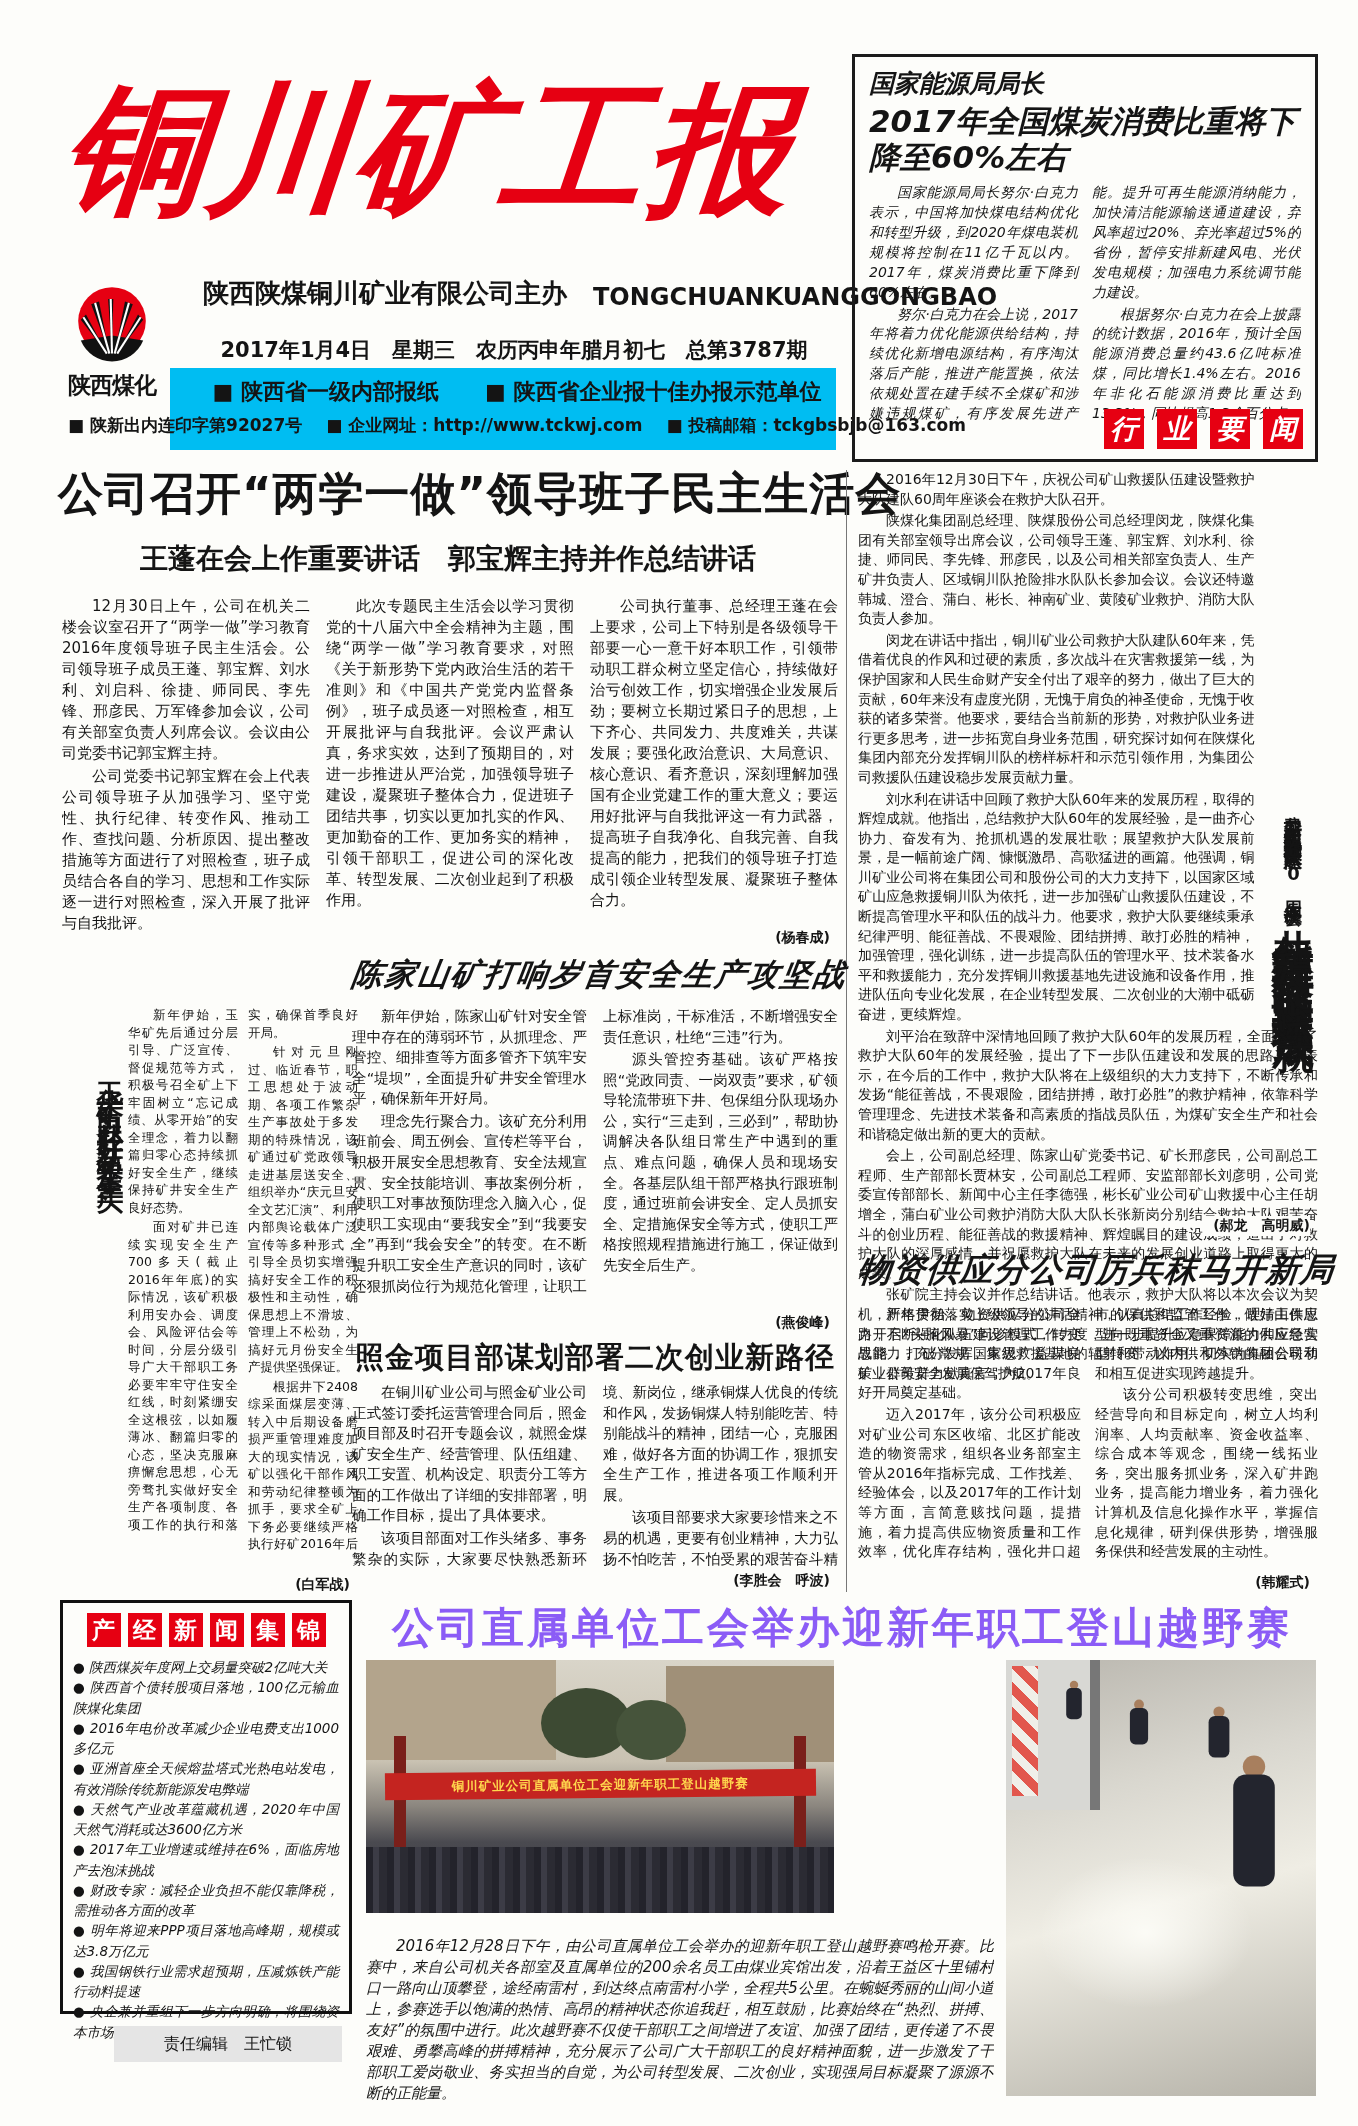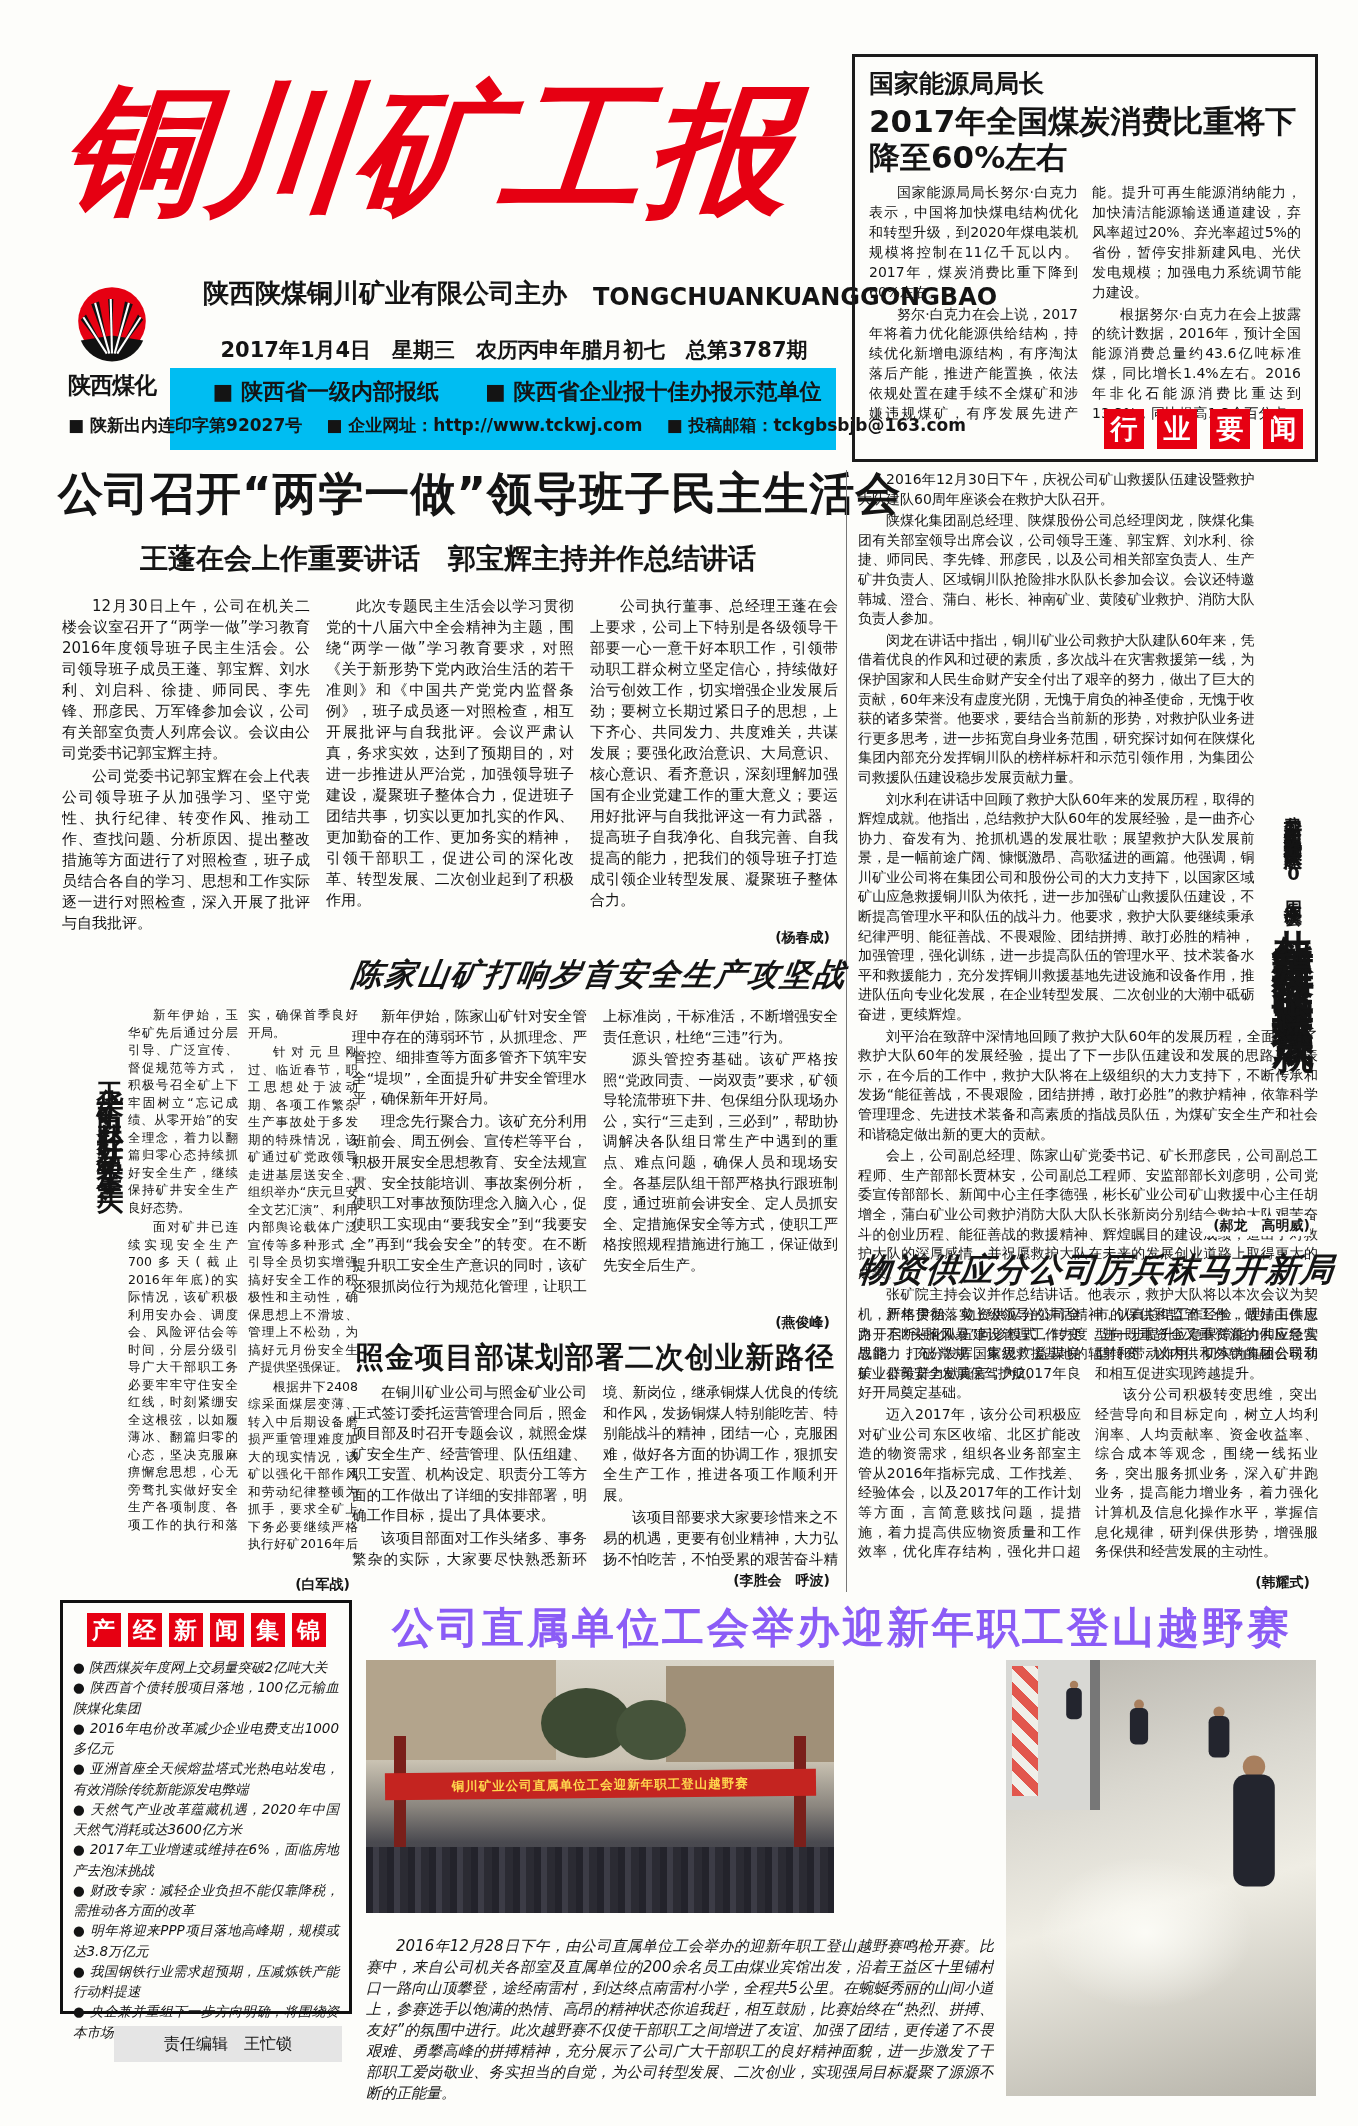--- a/index.html
+++ b/index.html
@@ -18,21 +18,21 @@
   .pub-py{font-size:24px;font-weight:bold;letter-spacing:0px;}
   .date-line{left:190px;top:336px;width:648px;text-align:center;font-size:21px;font-weight:bold;white-space:nowrap;}
   .cyanbar{left:170px;top:368px;width:666px;height:82px;background:#00bdf2;padding:0;}
   .bar-row{display:flex;justify-content:center;gap:46px;white-space:nowrap;padding-left:28px;}
   .bar-row.r1{margin-top:9px;font-size:22px;font-weight:bold;}
   .bar-row.r2{margin-top:7px;font-size:17px;font-weight:bold;gap:24px;}
   .bar-item::before{content:"■ ";}
 
   
   .energy-box{left:852px;top:54px;width:466px;height:408px;border:3px solid #1b1b1b;
-              padding:10px 14px;box-sizing:border-box;}
+              padding:10px 14px;box-sizing:border-box;font-style:italic;}
   .energy-kicker{font-size:25px;font-weight:bold;}
   .energy-headline{font-size:31px;font-weight:bold;line-height:1.15;margin-top:4px;}
   .energy-body{margin-top:8px;height:252px;overflow:hidden;column-count:2;column-gap:14px;
                font-size:14px;line-height:1.42;}
   .redlabel{position:absolute;right:12px;bottom:10px;display:flex;gap:13px;}
   .redlabel span{display:block;width:40px;height:40px;background:#e60012;color:#fff;
                  font-size:27px;font-weight:bold;line-height:40px;text-align:center;}
 
   
   .main-headline{left:58px;top:464px;width:780px;text-align:center;font-size:45px;font-weight:bold;

